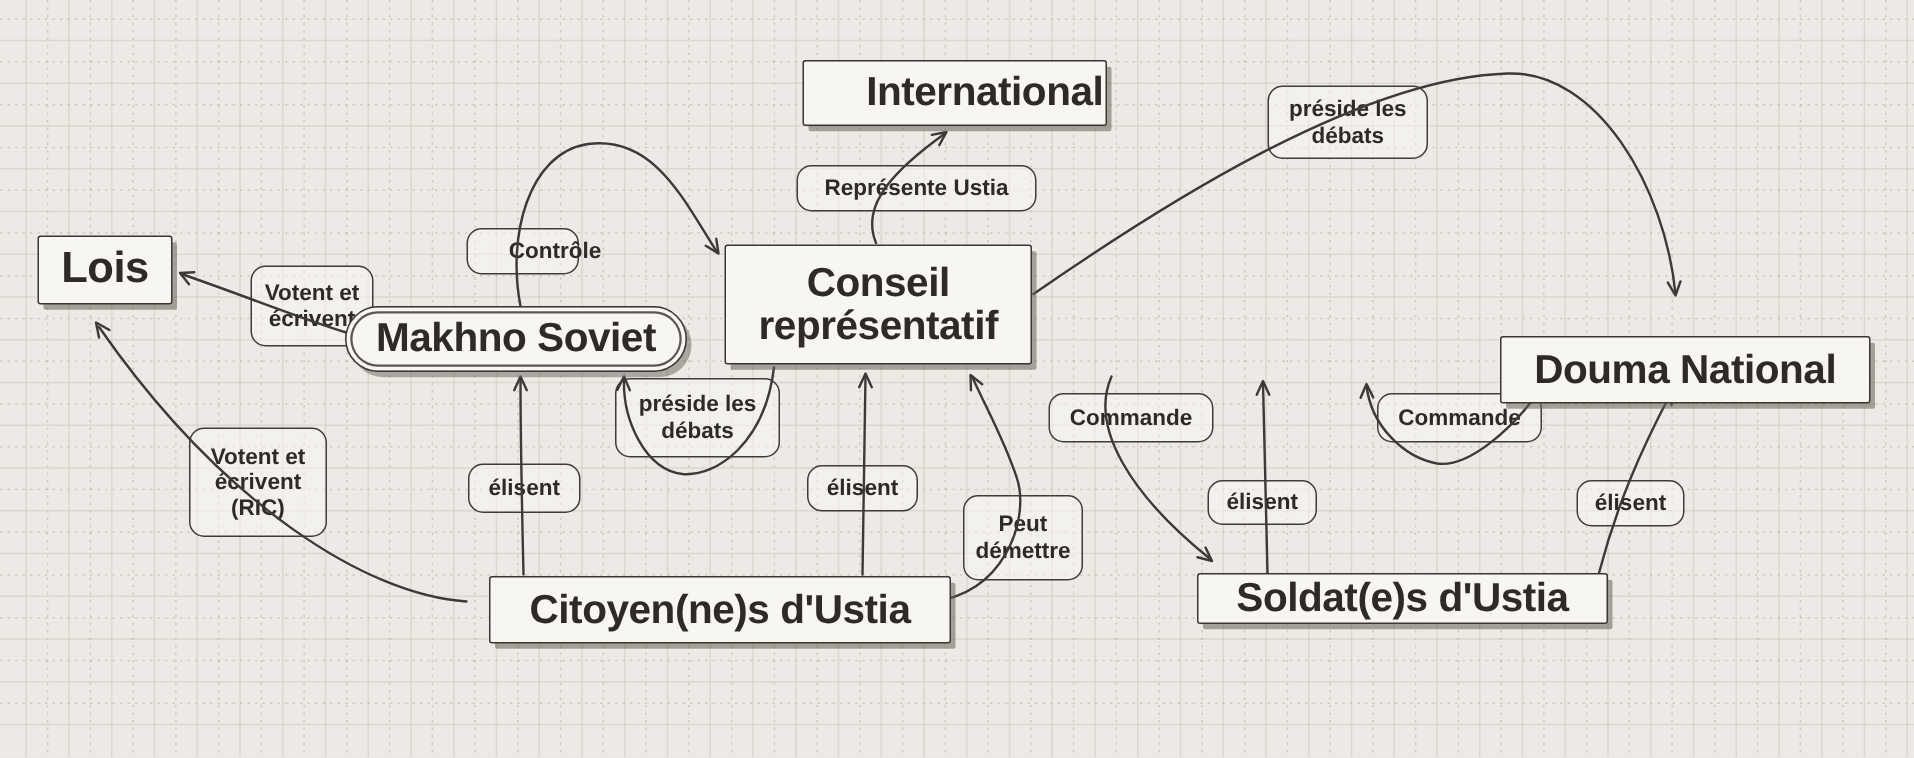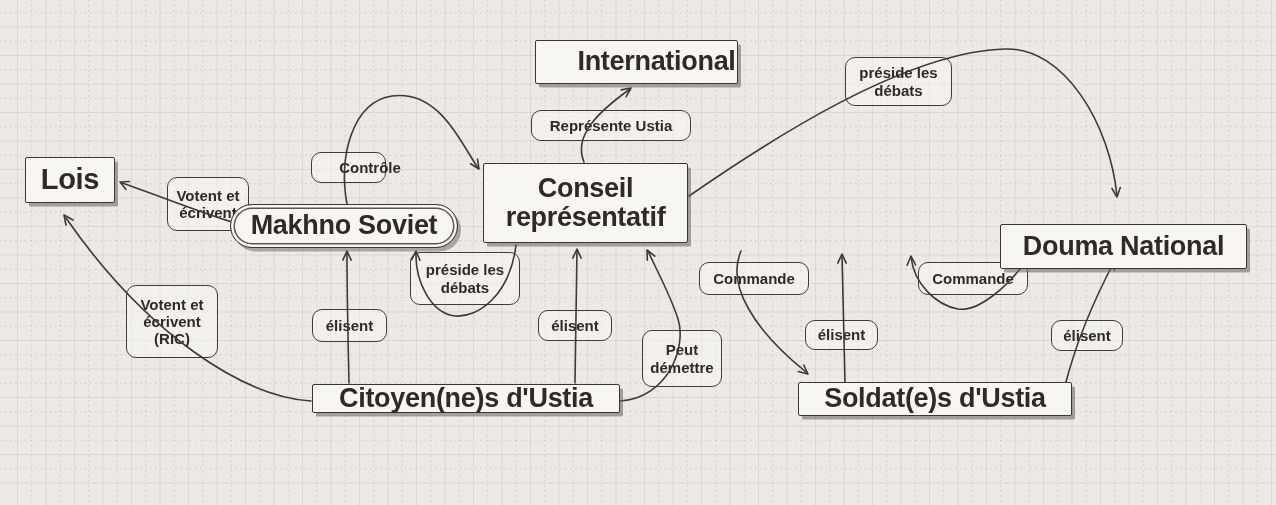--- a/index.html
+++ b/index.html
@@ -234,15 +234,15 @@
 
     <path d="M1032,253 C1008,288 978,312 958,309 C936,305 914,284 911,257"></path>
     <polyline points="915.5,264.9 911,256 907.1,265.2"></polyline>
   </svg>
 
   <div class="node big" style="left:25px;top:157px;width:90px;height:46px;">Lois</div>
   <div class="node double" style="left:230px;top:204px;width:228px;height:44px;">Makhno Soviet</div>
   <div class="node" style="left:535px;top:40px;width:203px;height:44px;padding-left:44px;">International</div>
   <div class="node" style="left:483px;top:163px;width:205px;height:80px;">Conseil représentatif</div>
   <div class="node" style="left:1000px;top:205px;width:247px;height:45px;margin-top:19px;">Douma National</div>
-  <div class="node" style="left:312px;top:384px;width:308px;height:29px;">Citoyen(ne)s d'Ustia</div>
+  <div class="node" style="left:326px;top:384px;width:308px;height:45px;">Citoyen(ne)s d'Ustia</div>
   <div class="node" style="left:798px;top:382px;width:274px;height:34px;">Soldat(e)s d'Ustia</div>
 </div>
 
 </body></html>

